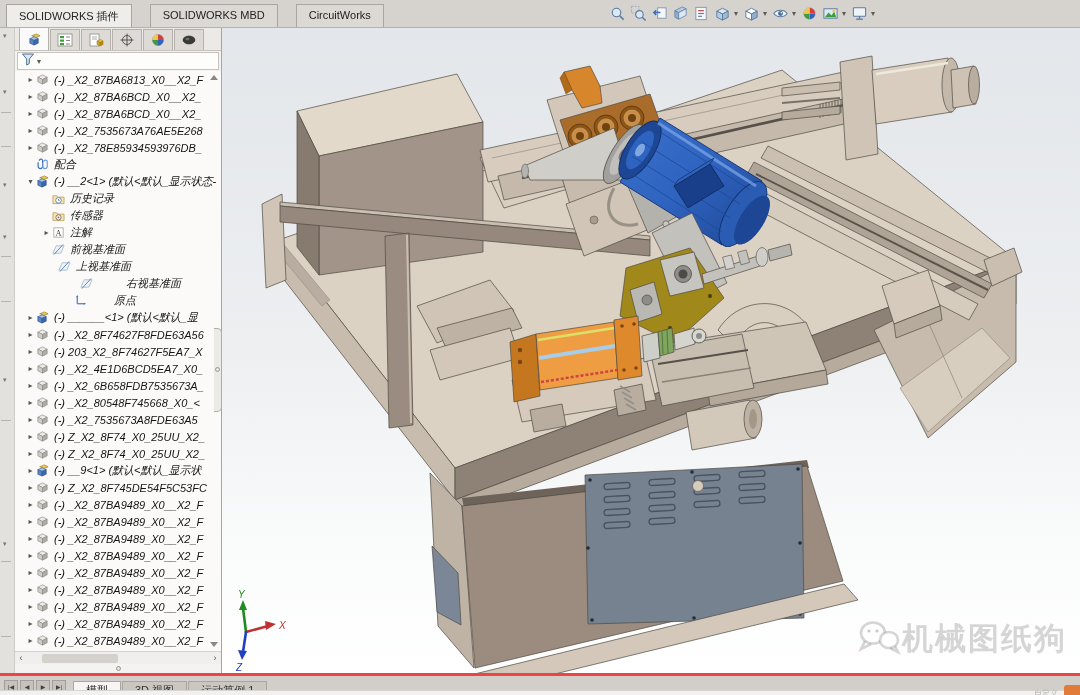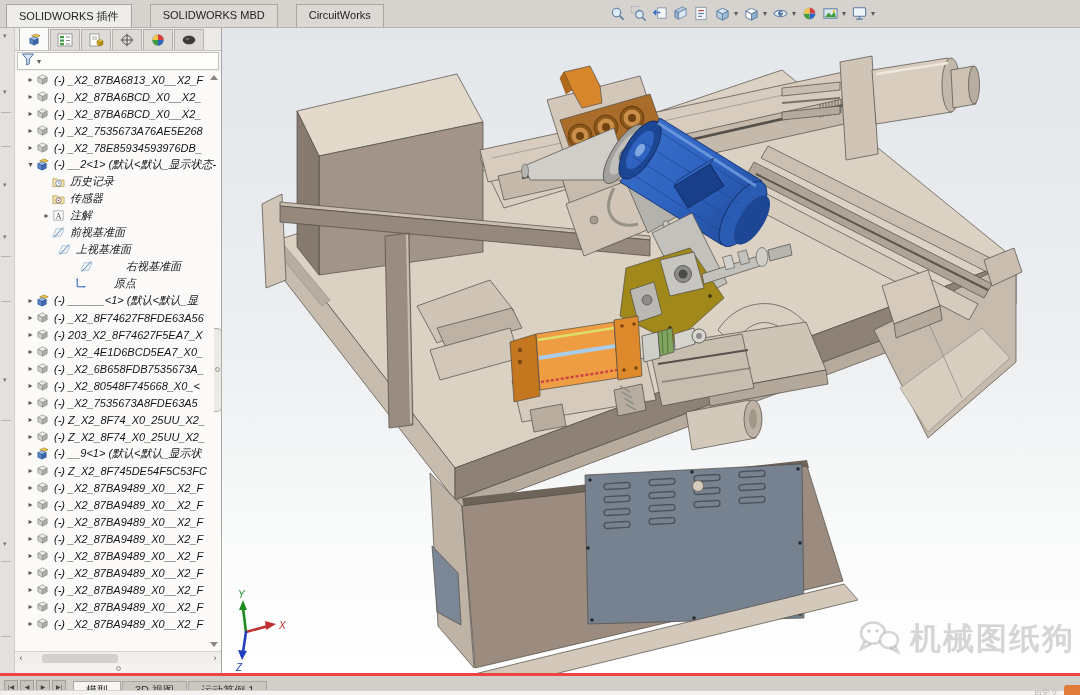--- a/index.html
+++ b/index.html
@@ -41,21 +41,21 @@
   .hs-track { flex:1; height:100%; position:relative; }
   .hs-thumb { position:absolute; left:8%; top:2px; width:42%; height:9px; background:#d4d1cc; border-radius:2px; }
   .dotrow { height:9px; display:flex; align-items:center; justify-content:center; }
   .dot { width:5px; height:5px; border:1px solid #9a978f; border-radius:50%; background:#e8e6e2; }
   .split-handle { position:absolute; right:-1px; top:300px; width:8px; height:84px; background:#eceae6; border:1px solid #b0ada8; border-left:none; border-radius:0 5px 5px 0; }
   .split-handle .dot { position:absolute; left:1px; top:38px; }
 
   
   .viewport { position:relative; width:858px; height:645px; overflow:hidden; }
   .viewport svg.scene { position:absolute; left:0; top:0; }
-  .watermark { position:absolute; left:634px; top:590px; display:flex; align-items:center; gap:8px; pointer-events:none; }
+  .watermark { position:absolute; left:634px; top:590px; display:flex; align-items:center; pointer-events:none; }
   .wm-text { font-size:31px; font-weight:bold; color:rgba(148,148,148,0.38); letter-spacing:2px; }
 
   
   .doc-tabbar { position:absolute; left:0; top:673px; width:1080px; height:24px; background:#d2cfca; border-top:3px solid #ef4444; display:flex; align-items:center; }
   .nav-btn { width:14px; height:13px; margin:0 1px; background:#c6c3be; border:1px solid #a29f99; font-size:6px; color:#44423e; display:inline-flex; align-items:center; justify-content:center; }
   .nav-cluster { display:flex; margin-left:3px; margin-right:6px; }
   .doc-tab { font-size:11px; color:#333; padding:1px 12px 2px; border:1px solid #a9a6a1; border-bottom:none; background:#cac7c1; margin-right:1px; height:16px; }
   .doc-tab.active { background:#f6f5f3; color:#111; }
   .statusbar { position:absolute; left:0; top:690px; width:1080px; height:5px; background:#f2f1ef; border-top:1px solid #d8d5d0; }
   .status-right { position:absolute; right:22px; top:-3px; font-size:8px; color:#b3b0ab; }
@@ -287,20 +287,30 @@
           <div class="trow" style="padding-left: 10px;">
             <span class="arr">▸</span>
             <span class="ticon">
               <svg width="13" height="13" viewBox="0 0 14 14">
                 <polygon points="2,4.5 7,2 12,4.5 7,7" fill="#eceae6" stroke="#8a8a84" stroke-width=".7"></polygon>
                 <polygon points="2,4.5 7,7 7,12 2,9.5" fill="#cfcdc8" stroke="#8a8a84" stroke-width=".7"></polygon>
                 <polygon points="12,4.5 7,7 7,12 12,9.5" fill="#aeaca6" stroke="#8a8a84" stroke-width=".7"></polygon>
               </svg>
             </span>
             <span class="tlabel">(-) _X2_78E85934593976DB_</span>
+          </div>
+          <div class="trow" style="padding-left: 10px;">
+            <span class="arr"></span>
+            <span class="ticon">
+              <svg width="13" height="13" viewBox="0 0 14 14">
+                <path d="M3.5,3 a1.8,1.8 0 0 1 3.6,0 v6 a2.4,2.4 0 0 1 -4.8,0 v-4.5" fill="none" stroke="#3a6fc4" stroke-width="1.3"></path>
+                <path d="M8.5,4 a1.8,1.8 0 0 1 3.6,0 v5 a2.4,2.4 0 0 1 -4.8,0 v-3.5" fill="none" stroke="#6f9ad8" stroke-width="1.3"></path>
+              </svg>
+            </span>
+            <span class="tlabel">配合</span>
           </div>
           <div class="trow" style="padding-left: 10px;">
             <span class="arr">▾</span>
             <span class="ticon">
               <svg width="13" height="13" viewBox="0 0 14 14">
                 <polygon points="4,3 9,1 13,3 8.5,5" fill="#f0c84a" stroke="#9a7a1a" stroke-width=".7"></polygon>
                 <polygon points="2,6 7,4 11,6 6.5,8" fill="#9fc0e8" stroke="#4a6fa8" stroke-width=".7"></polygon>
                 <polygon points="2,6 6.5,8 6.5,13 2,11" fill="#5b86c4" stroke="#2f5590" stroke-width=".7"></polygon>
                 <polygon points="11,6 6.5,8 6.5,13 11,11" fill="#3c69ae" stroke="#2f5590" stroke-width=".7"></polygon>
               </svg>

